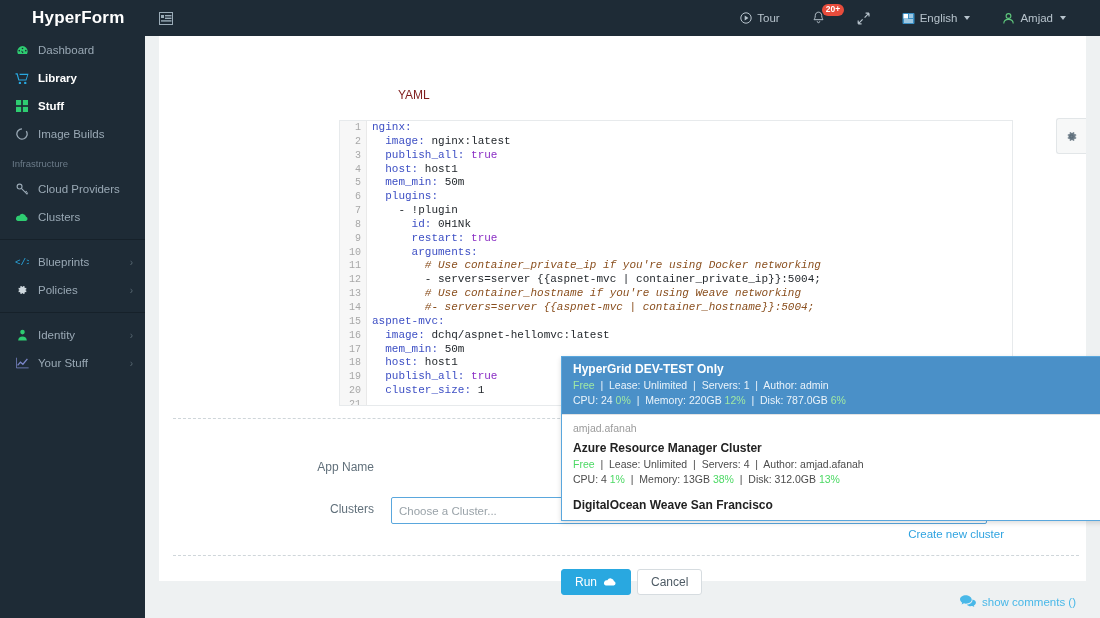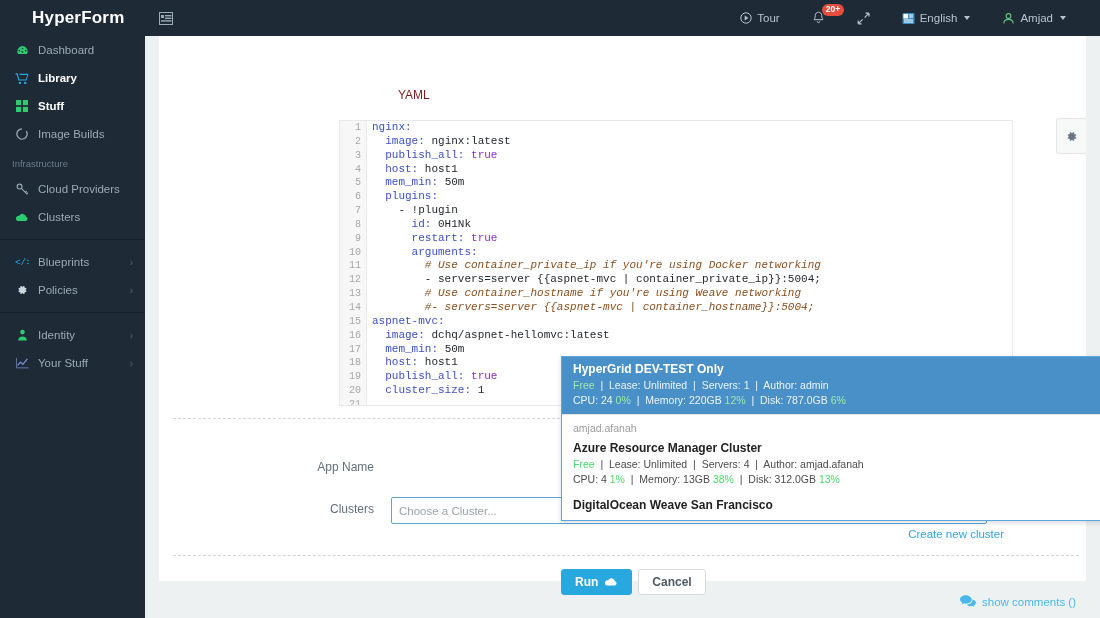--- a/index.html
+++ b/index.html
@@ -173,21 +173,21 @@
   .f-input::placeholder { color: #9aa3a9; }
   .link {
     position: absolute; right: 82px; top: 492px;
     color: #2fa3e0; font-size: 11.5px; cursor: pointer;
   }
 
   .btn-row { position: absolute; left: 402px; top: 533px; display: flex; gap: 6px; }
   .btn {
     font-size: 12px; border-radius: 3px; cursor: pointer;
     padding: 0 13px; height: 26px; display: inline-flex;
-    align-items: center; gap: 6px; font-family: "Liberation Sans", sans-serif; font-weight: bold;
+    align-items: center; gap: 6px; font-family: "Liberation Sans", sans-serif;
   }
   .btn-run { background: #29a8e0; color: #fff; border: 1px solid #29a8e0; }
   .btn-cancel { background: #fff; color: #4e5b65; border: 1px solid #d6dce0; }
 
   .footer {
     position: absolute; right: 24px; bottom: 10px;
     display: flex; align-items: center; gap: 6px;
     color: #49b8e8; font-size: 11.5px; cursor: pointer;
   }
 </style>

